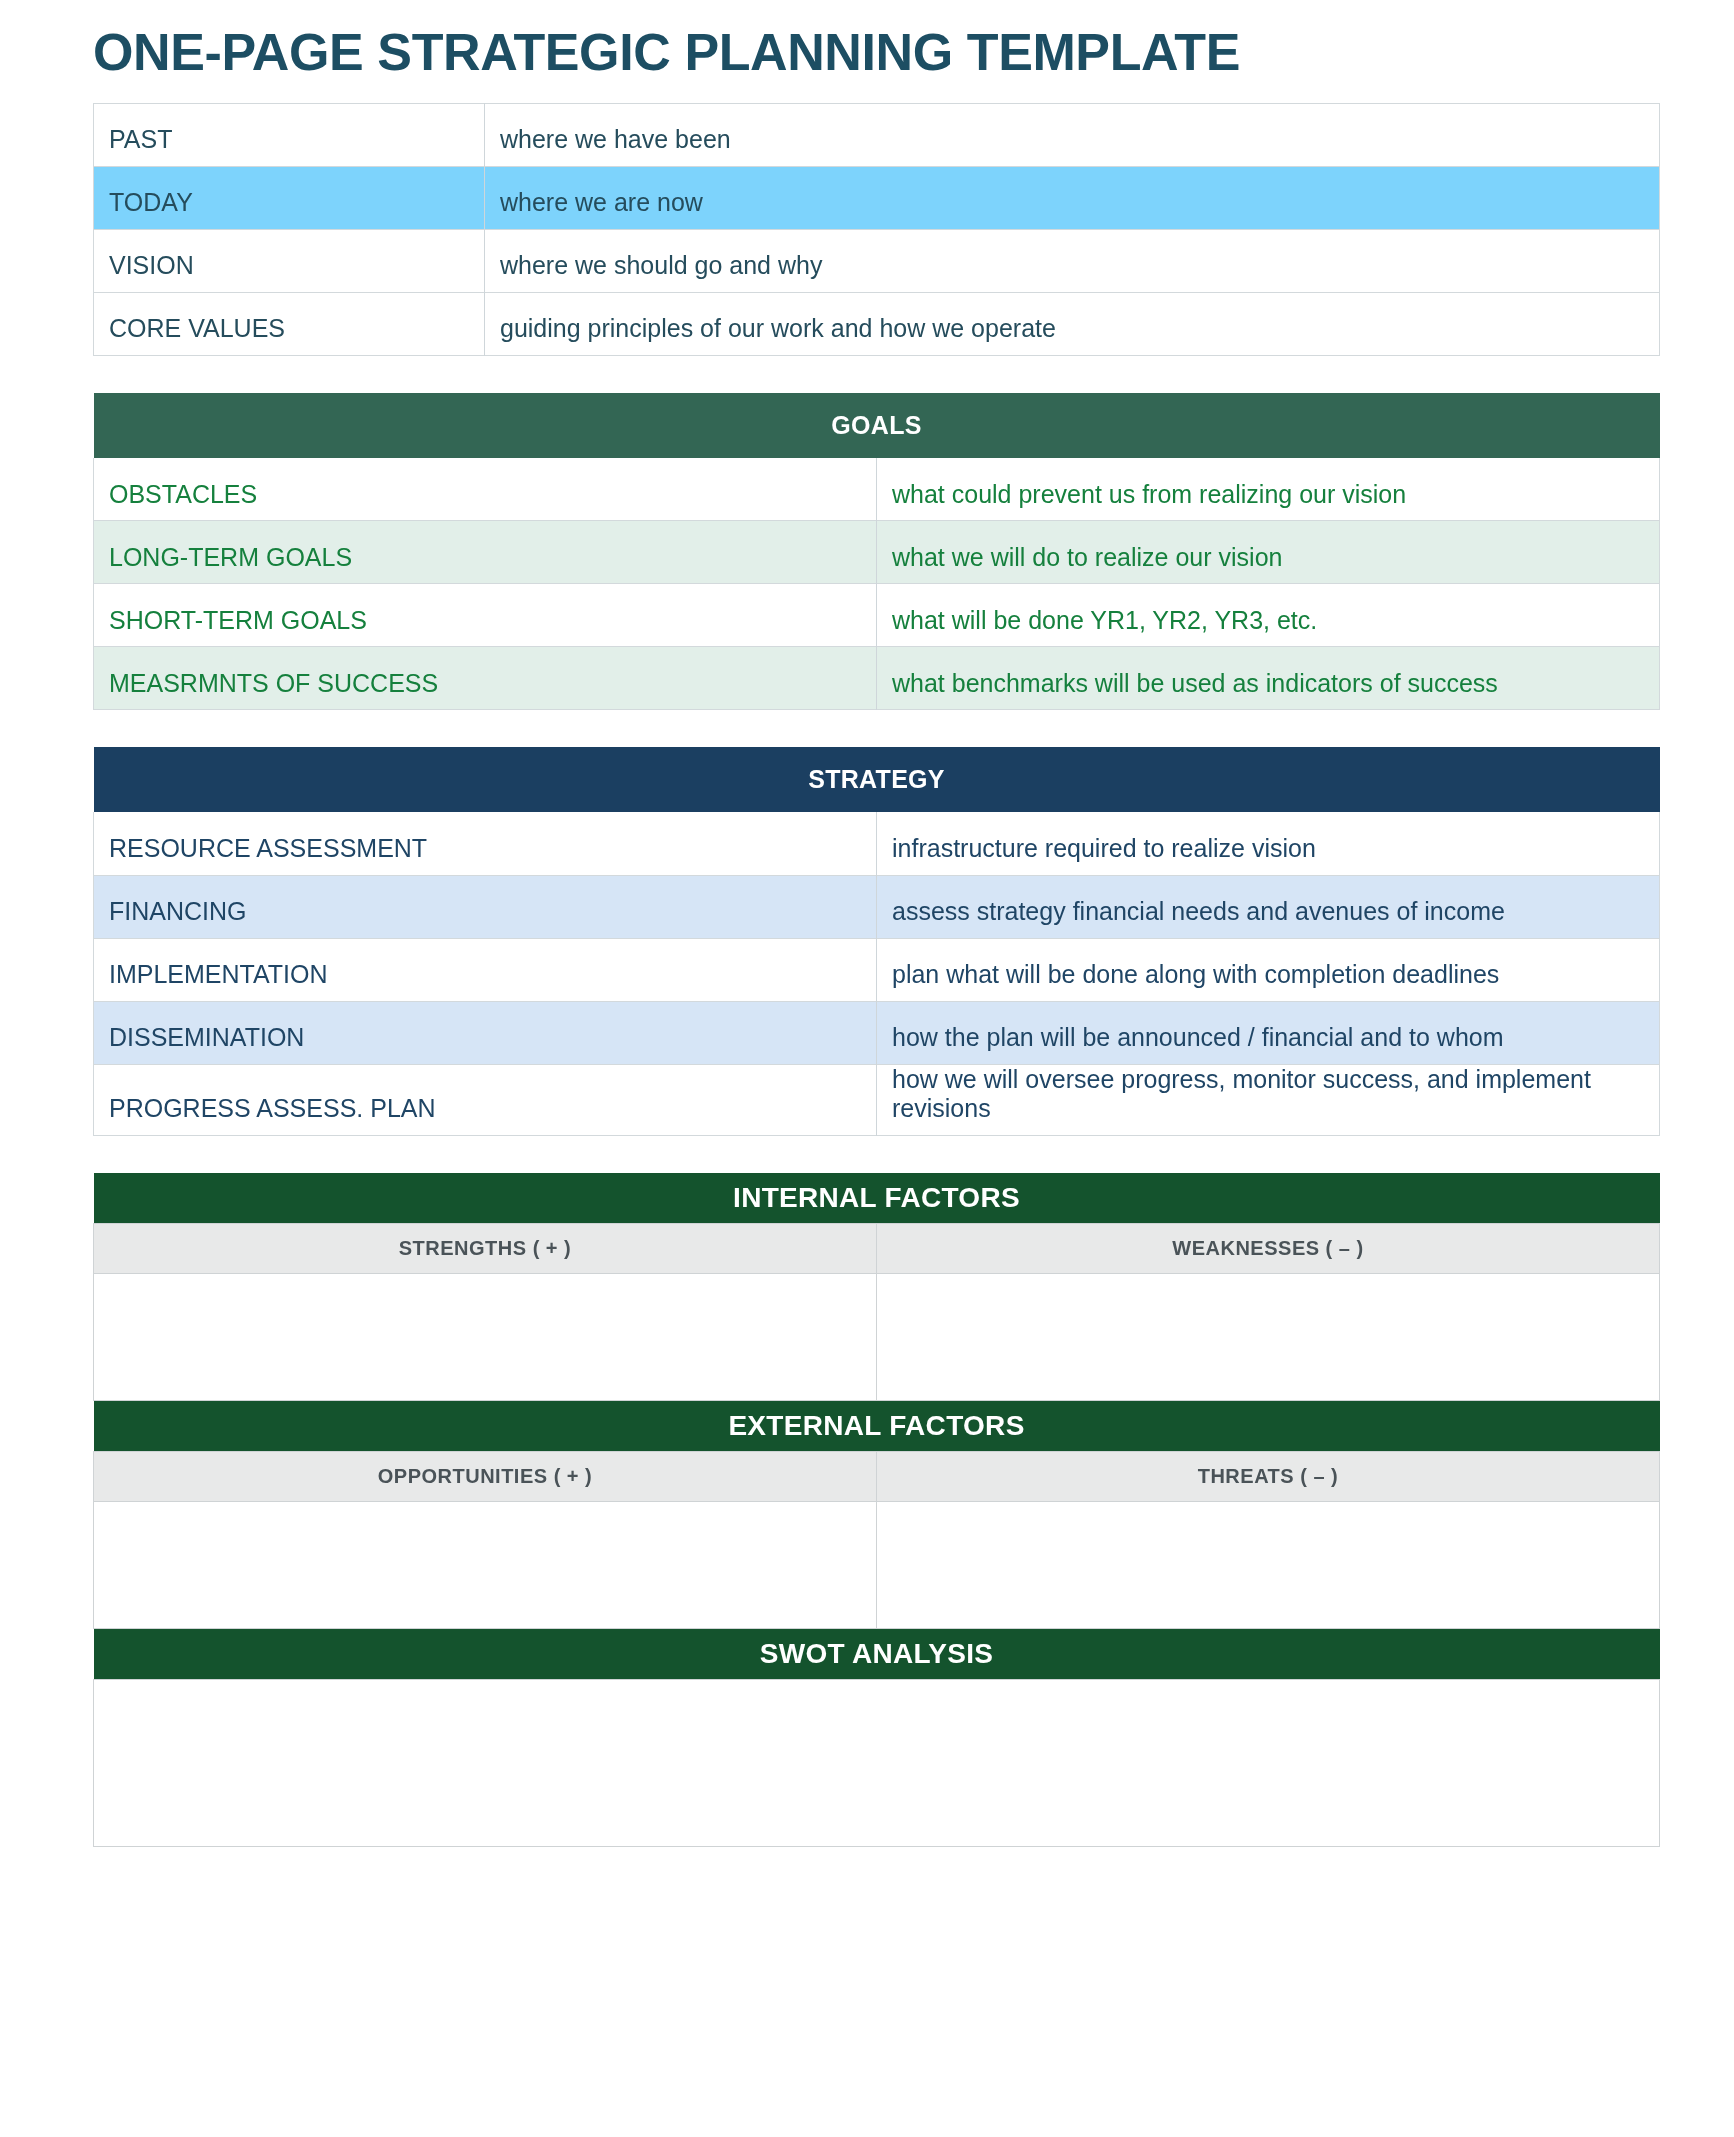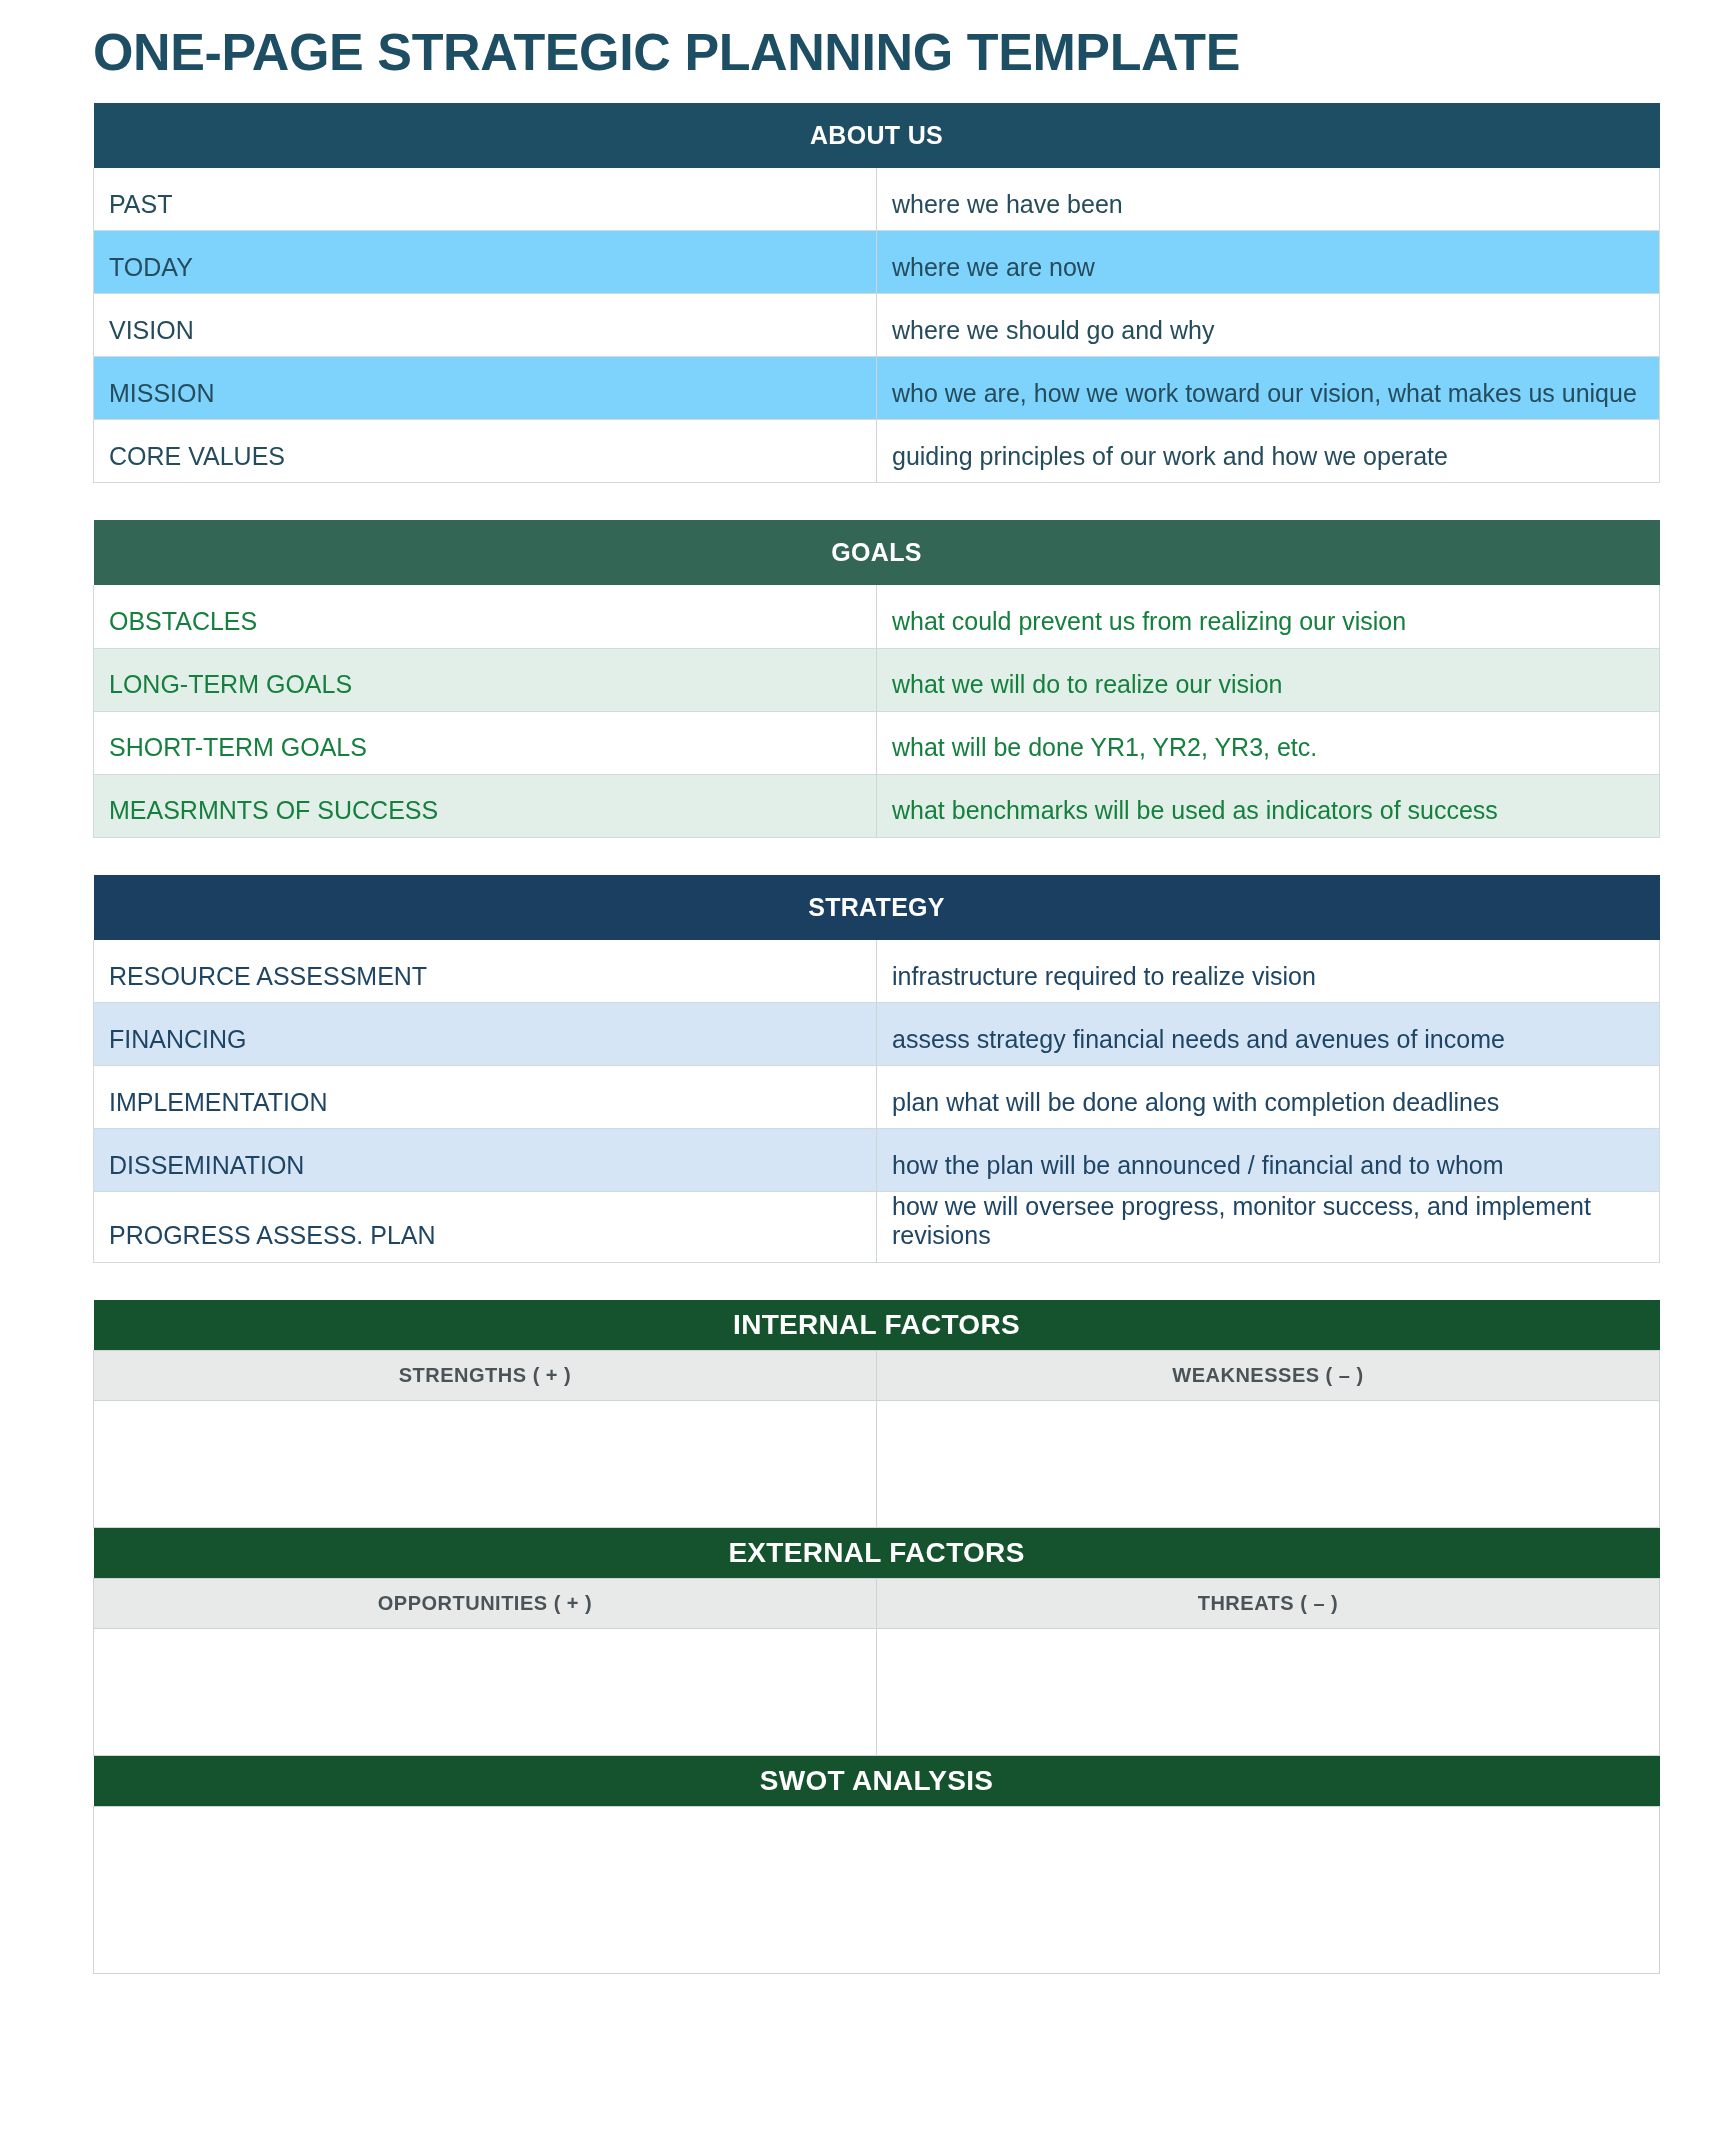--- a/index.html
+++ b/index.html
@@ -139,39 +139,32 @@
 </style>
 </head>
 <body>
 
 <div class="page">
 
   <div class="doc-title">ONE-PAGE STRATEGIC PLANNING TEMPLATE</div>
 
   <table class="section s-about">
     <tbody>
-        <tr>
-      <td class="band" colspan="2">ABOUT US</td>
-    </tr>
     <tr class="data-row">
       <td class="row-label">PAST</td>
       <td class="row-value">where we have been</td>
     </tr>
     <tr class="data-row alt">
       <td class="row-label">TODAY</td>
       <td class="row-value">where we are now</td>
     </tr>
     <tr class="data-row">
       <td class="row-label">VISION</td>
       <td class="row-value">where we should go and why</td>
     </tr>
-    <tr class="data-row alt">
-      <td class="row-label">MISSION</td>
-      <td class="row-value">who we are, how we work toward our vision, what makes us unique</td>
-    </tr>
     <tr class="data-row">
       <td class="row-label">CORE VALUES</td>
       <td class="row-value">guiding principles of our work and how we operate</td>
     </tr>
   </tbody>
     </table>
 
   <table class="section s-goals">
     <tbody>
         <tr>

